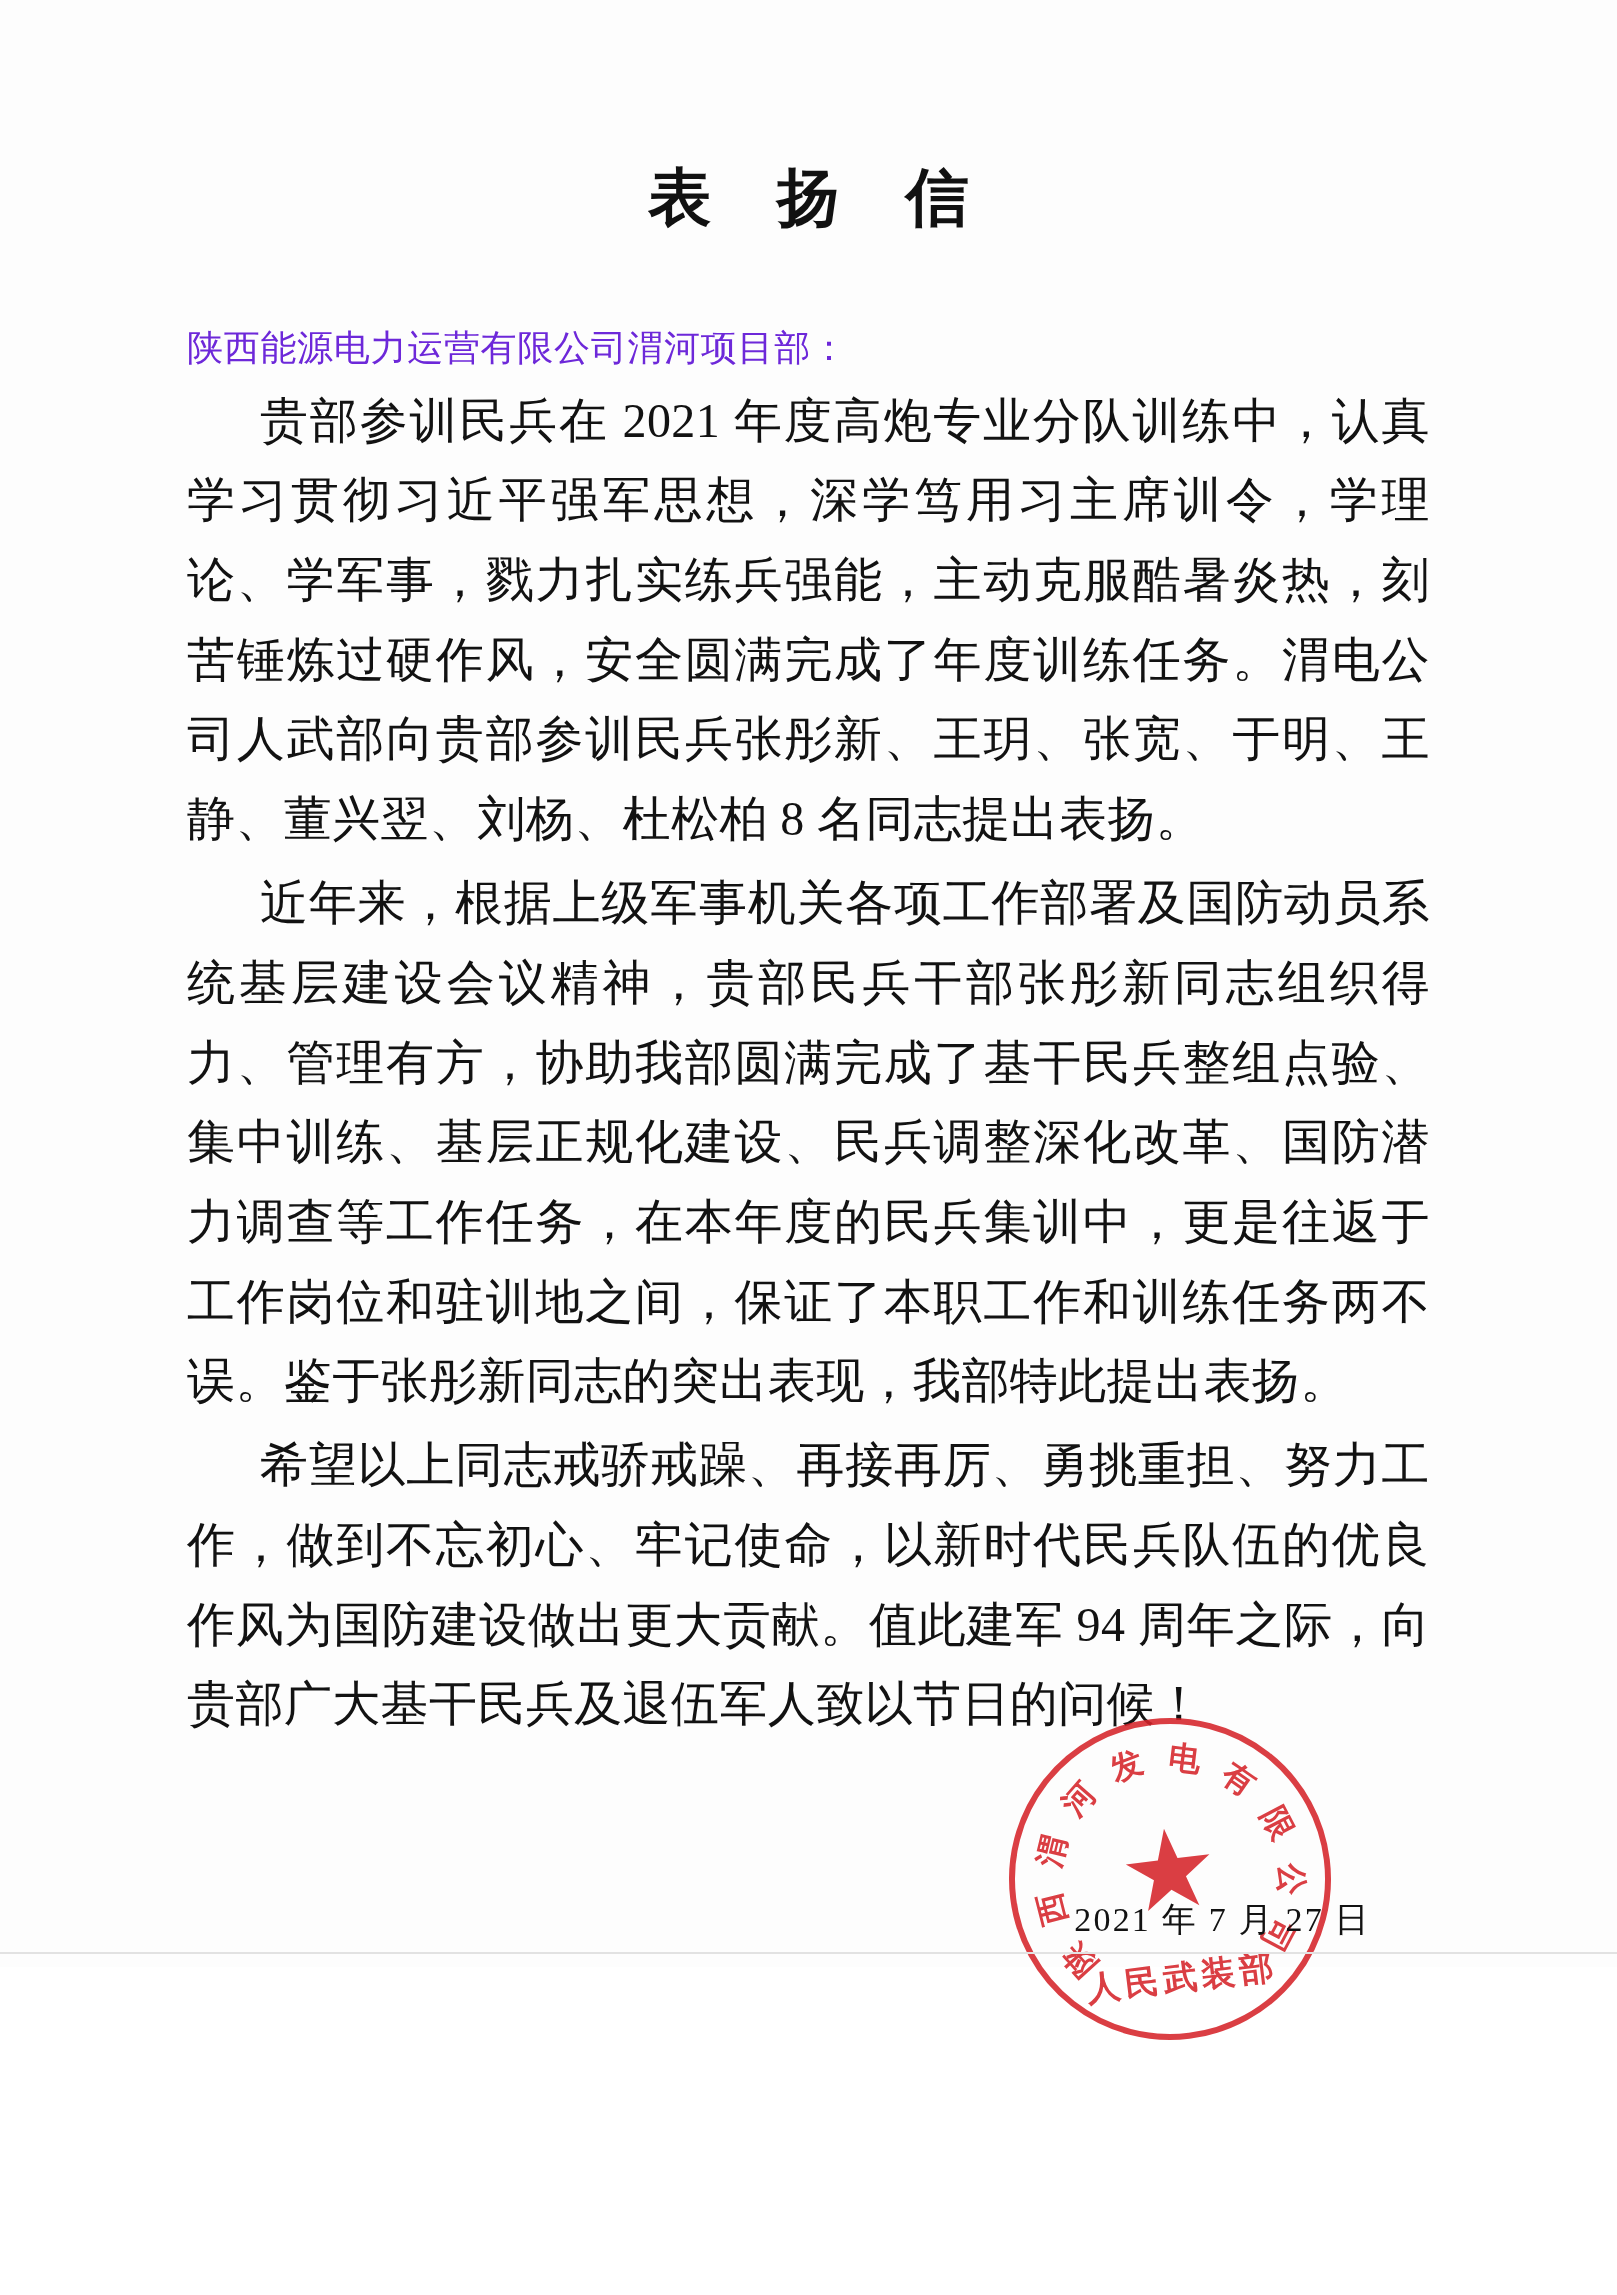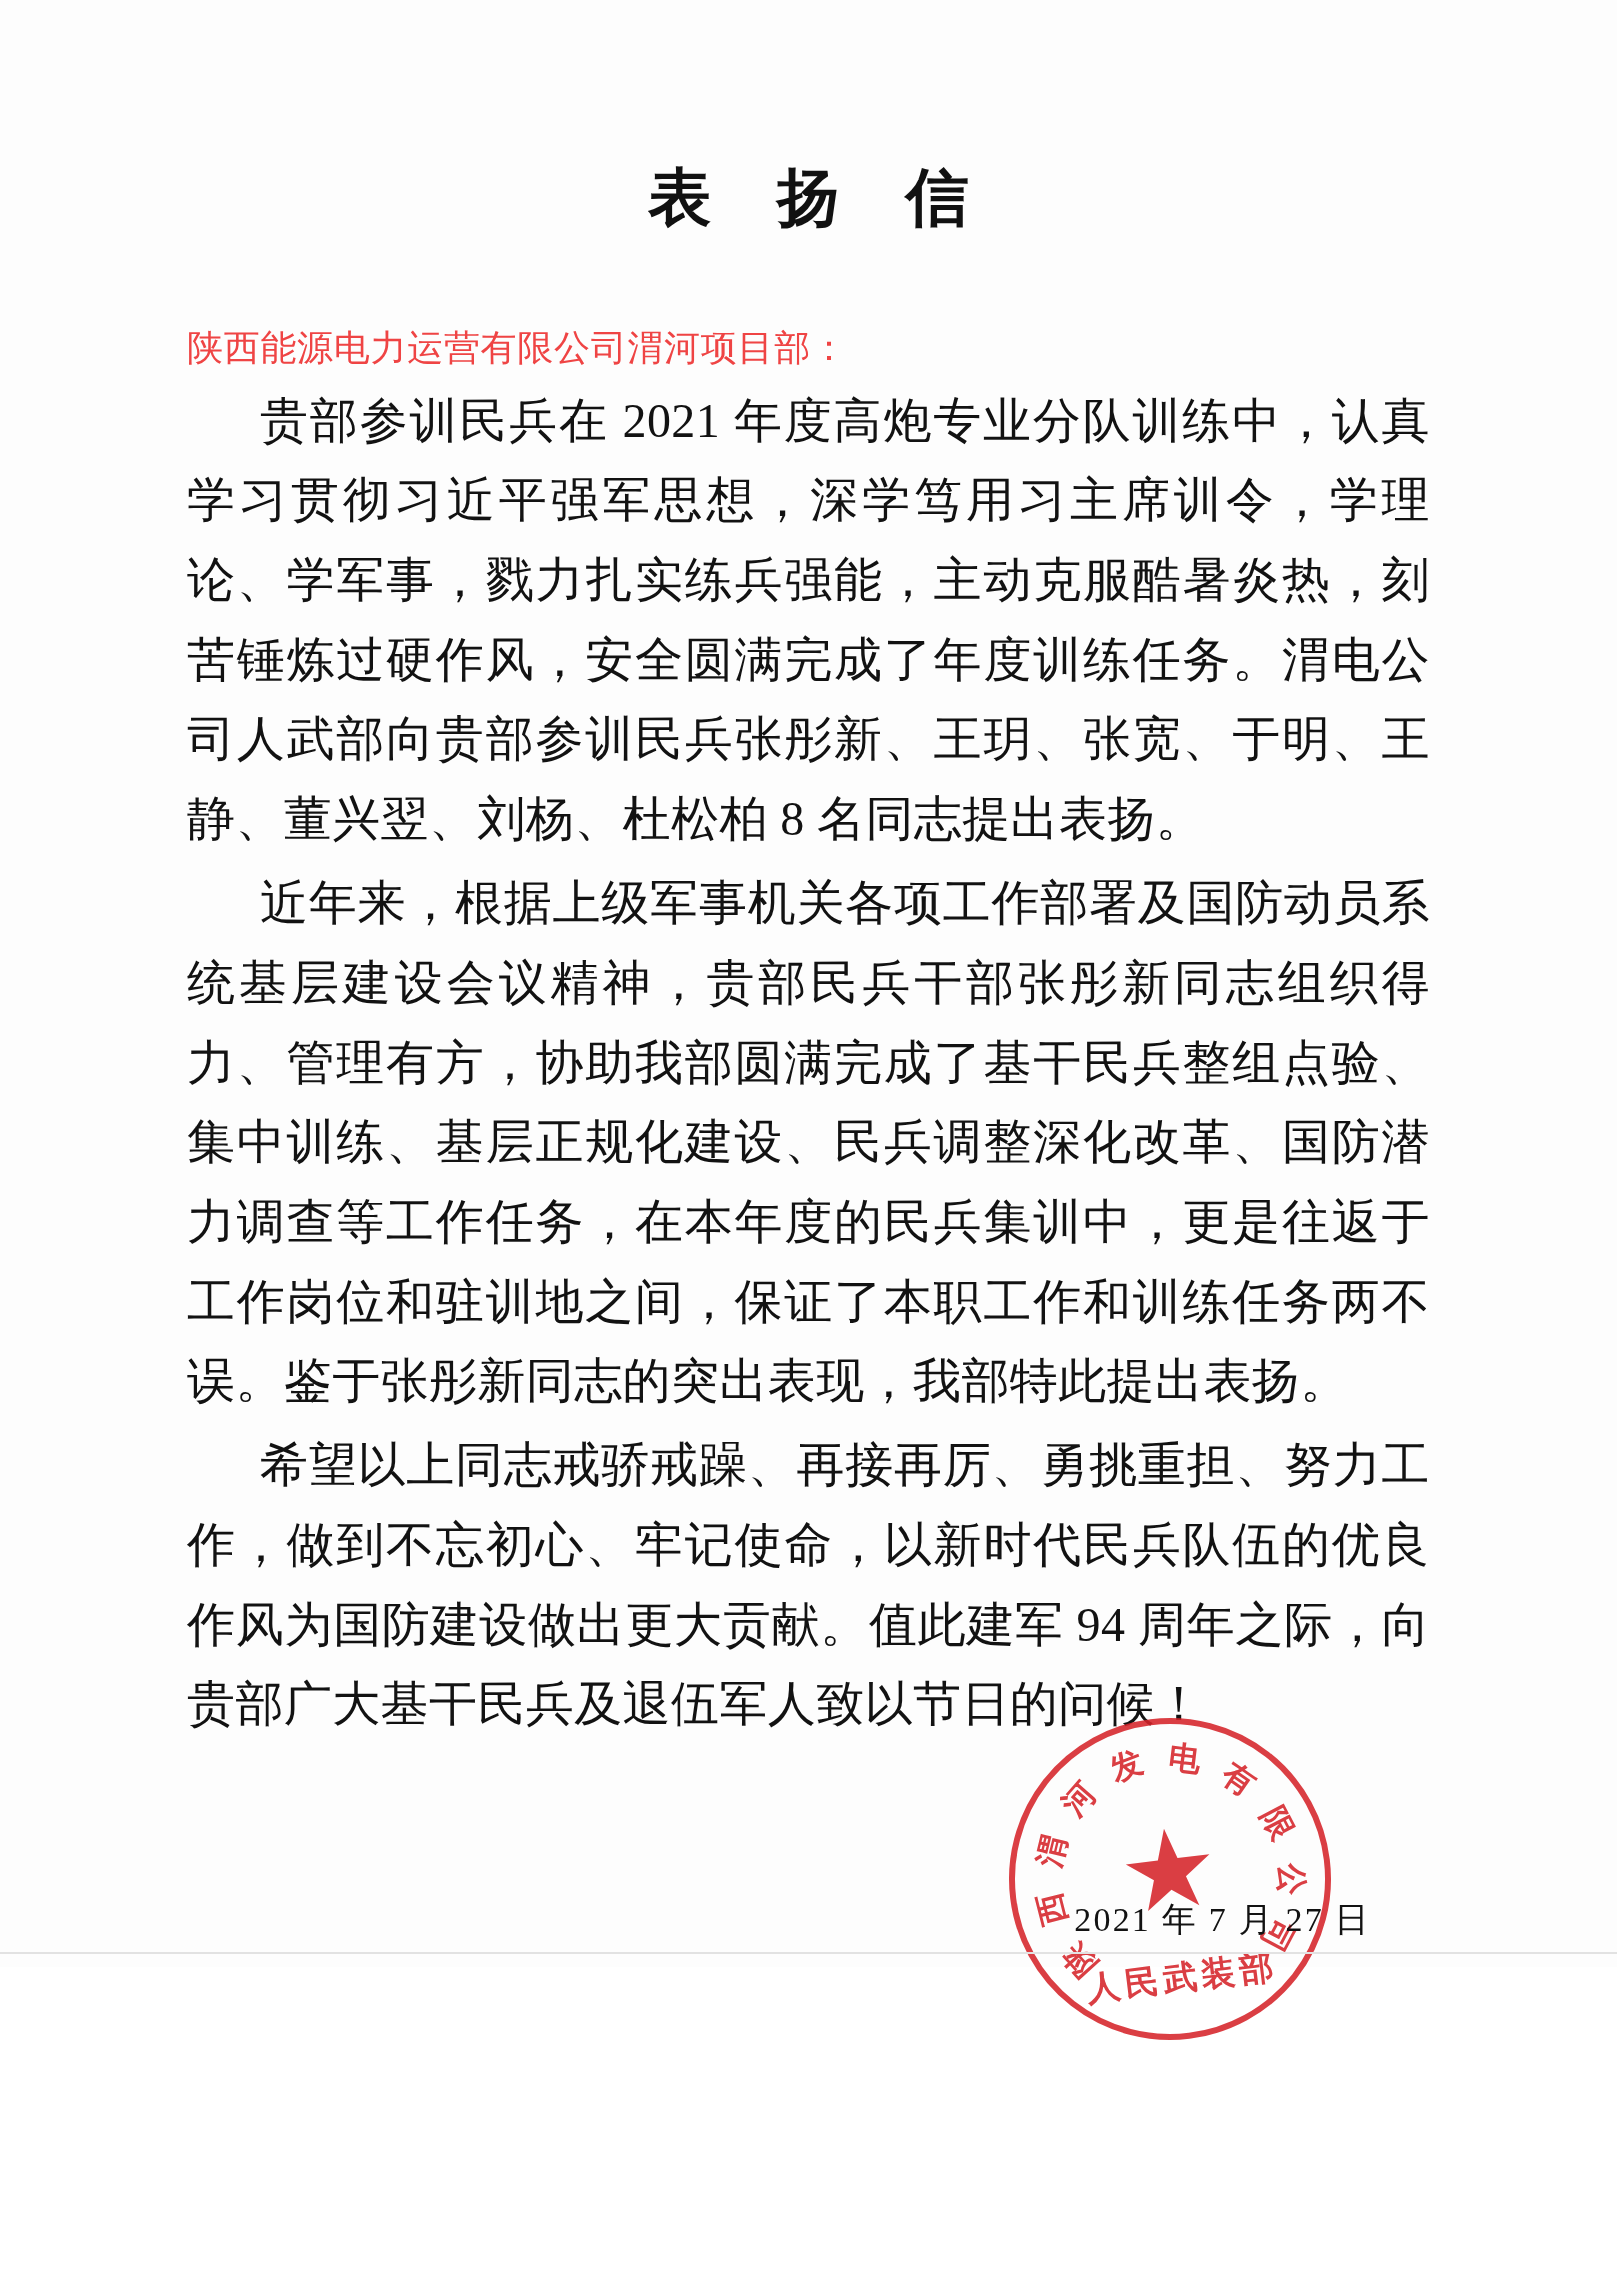--- a/index.html
+++ b/index.html
@@ -43,21 +43,21 @@
     margin: 0 auto;
     width: 1243px;
     padding-top: 80px;
   }
 
   .salutation {
     font-size: 36px;
     line-height: 1.5;
     margin: 0 0 5.8px 0;
     letter-spacing: 0.7px;
-    color: #ef4444;
+    color: #6d28d9;
   }
 
   .para {
     font-size: 48px;
     line-height: 1.66;
     text-indent: 73px;
     margin: 0 0 4.4px 0;
     text-align: justify;
     text-justify: inter-ideograph;
     letter-spacing: 0.4px;

